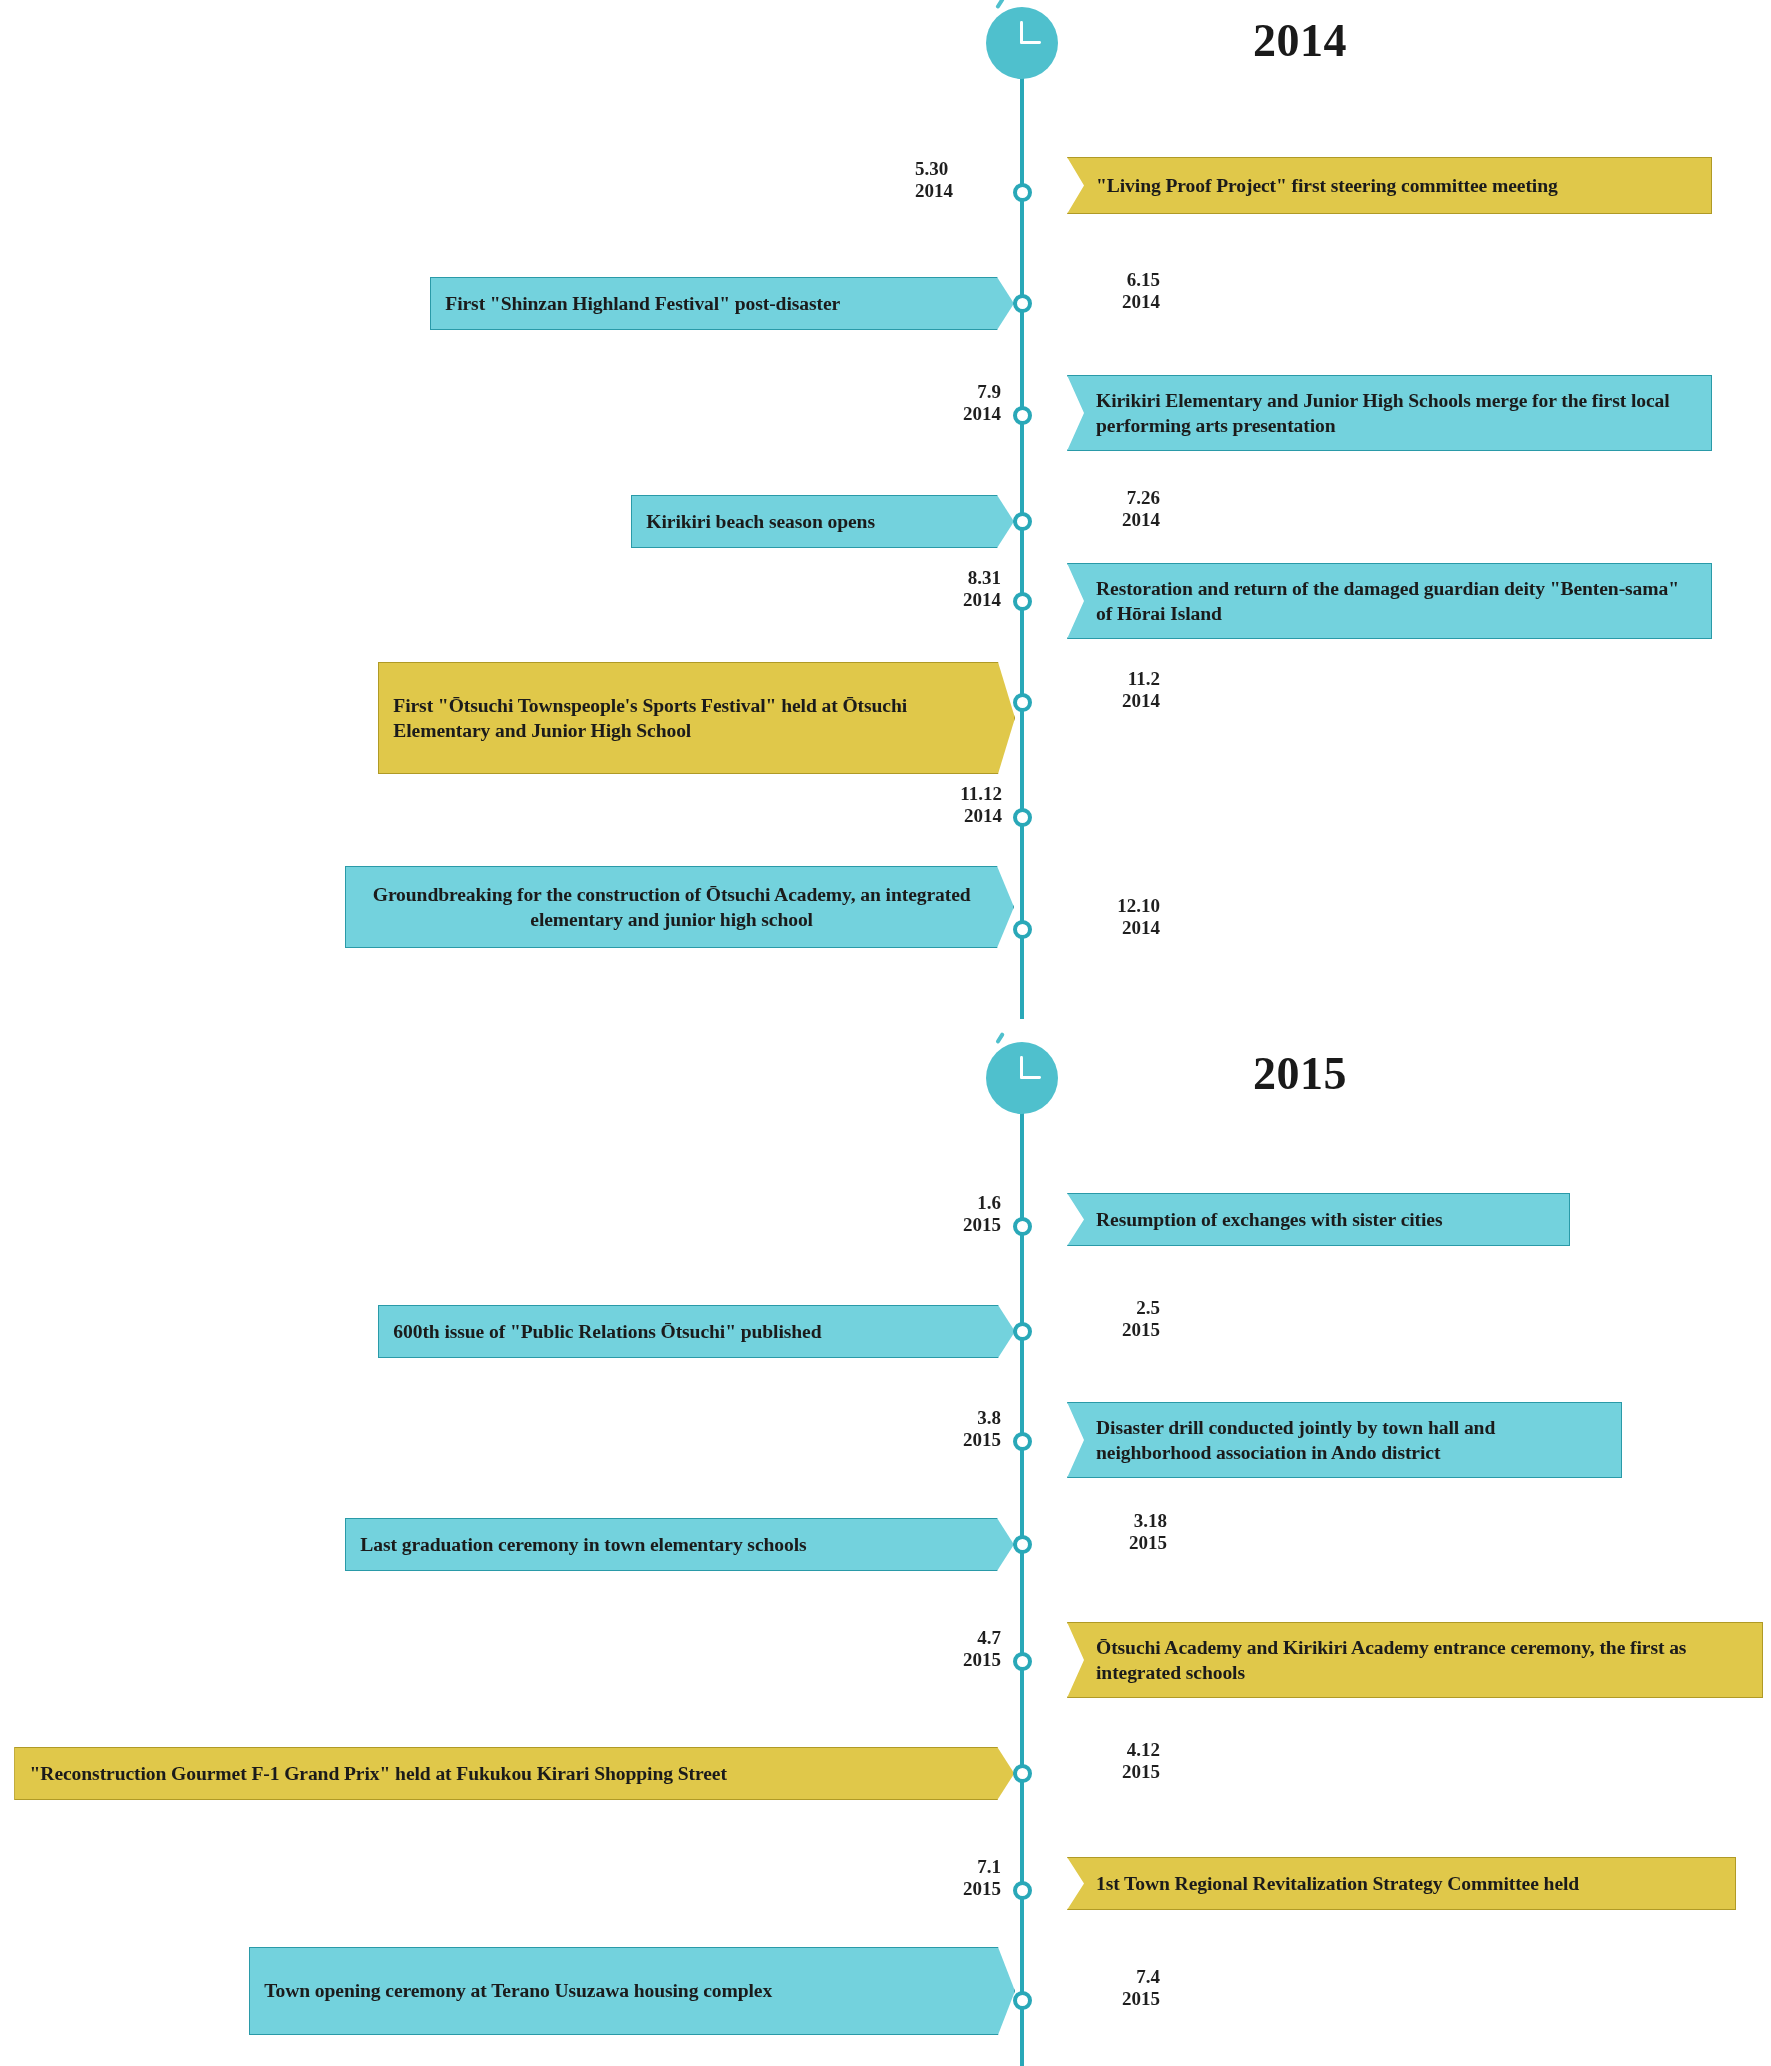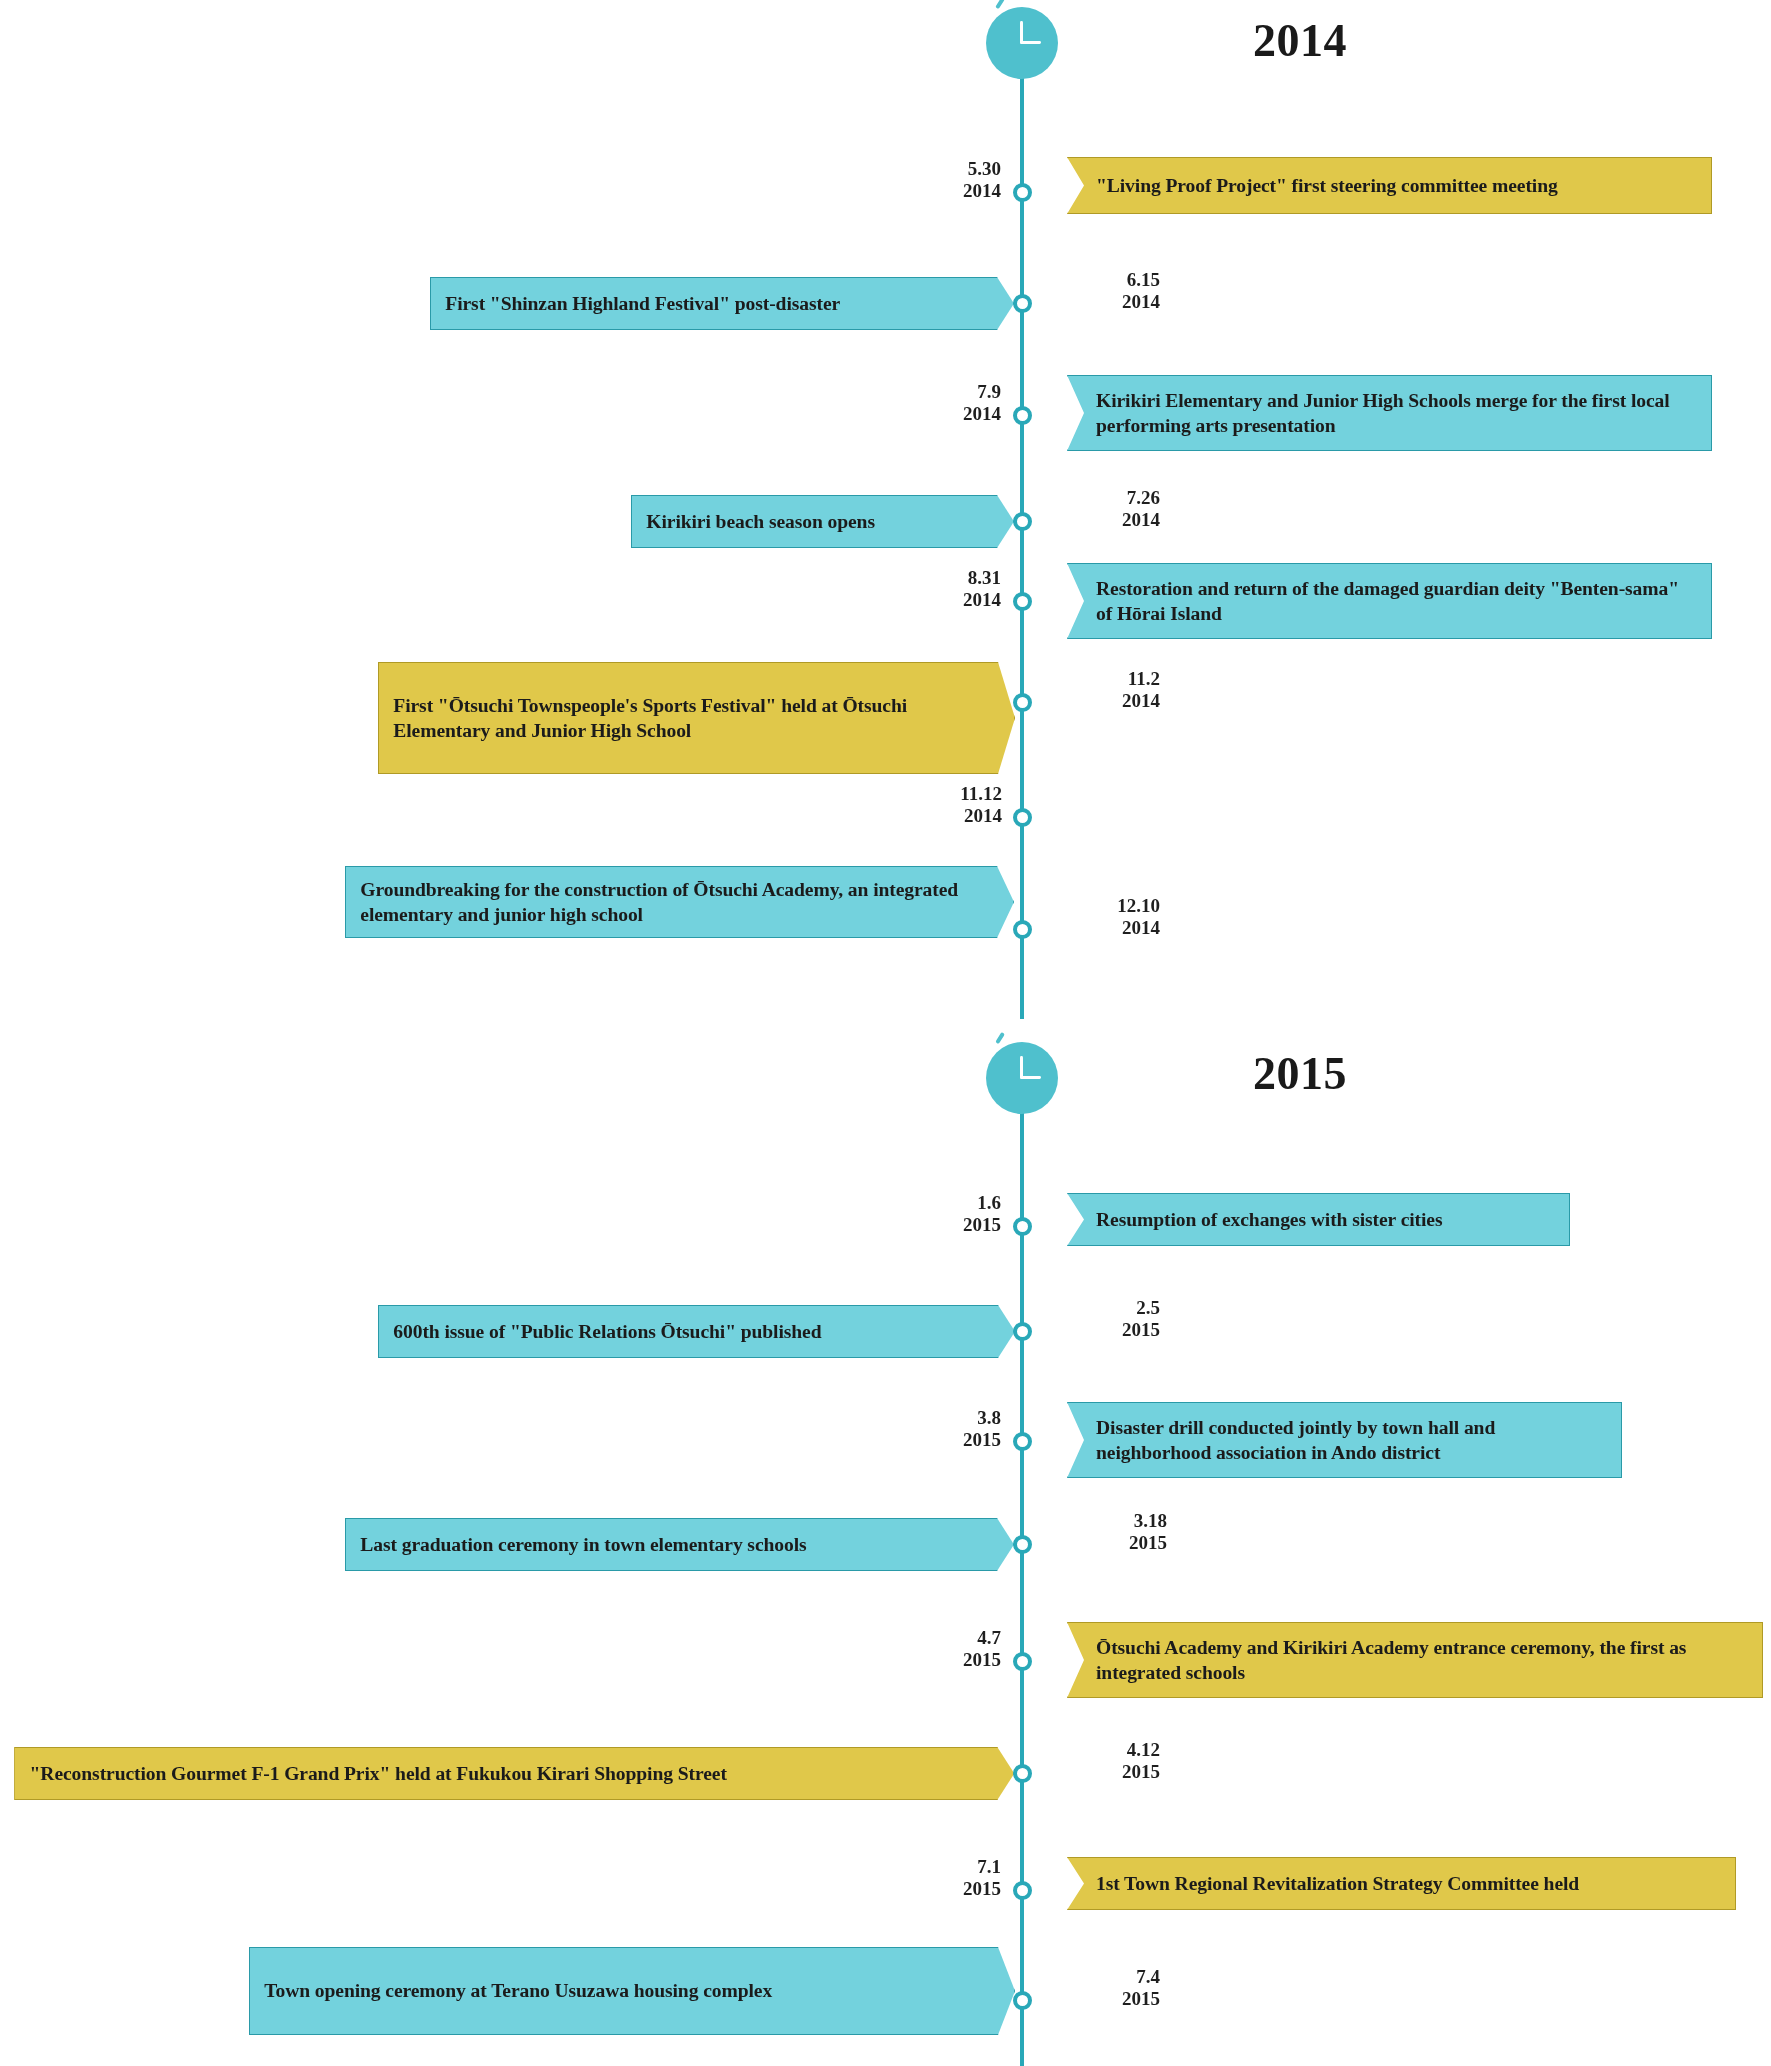--- a/index.html
+++ b/index.html
@@ -144,21 +144,21 @@
   <div class="spine" style="top:72px; height:947px;"></div>
 
   <div class="clock" style="left:986px; top:7.2px;">
     <div class="tick"></div>
     <div class="hand-v"></div>
     <div class="hand-h"></div>
   </div>
   <div class="year-label" style="left:1253px; top:14.3px;">2014</div>
 
   <div class="node" style="left:1013px; top:183px;"></div>
-  <div class="date right" style="left:915px; top:158px; width:86px; text-align:right;">
+  <div class="date right" style="left:915px; top:158px; width:86px; text-align:left;">
     <span>5.30</span><br>
     <span>2014</span>
   </div>
   <div class="banner gd right" style="left:1067px; top:157px; width:645px; height:57px;">
     <span class="txt">"Living Proof Project" first steering committee meeting</span>
   </div>
 
   <div class="node" style="left:1013px; top:294px;"></div>
   <div class="date right" style="left:1045px; top:269px; width:115px;">
     <span>6.15</span><br>
@@ -208,21 +208,21 @@
   <div class="date right" style="left:904px; top:783px; width:98px; text-align:right;">
     <span>11.12</span><br>
     <span>2014</span>
   </div>
 
   <div class="node" style="left:1013px; top:920px;"></div>
   <div class="date right" style="left:1045px; top:895px; width:115px;font-family:Liberation Serif, serif;">
     <span>12.10</span><br>
     <span>2014</span>
   </div>
-  <div class="banner cy left" style="left:345px; top:866px; width:669px; height:72px;">
+  <div class="banner cy left" style="left:345px; top:866px; width:669px; height:82px;text-align:center;">
     <span class="txt">Groundbreaking for the construction of Ōtsuchi Academy, an integrated elementary and junior high school</span>
   </div>
 
   <div class="spine" style="top:1104px; height:962px;"></div>
 
   <div class="clock" style="left:986px; top:1042px;">
     <div class="tick"></div>
     <div class="hand-v"></div>
     <div class="hand-h"></div>
   </div>

